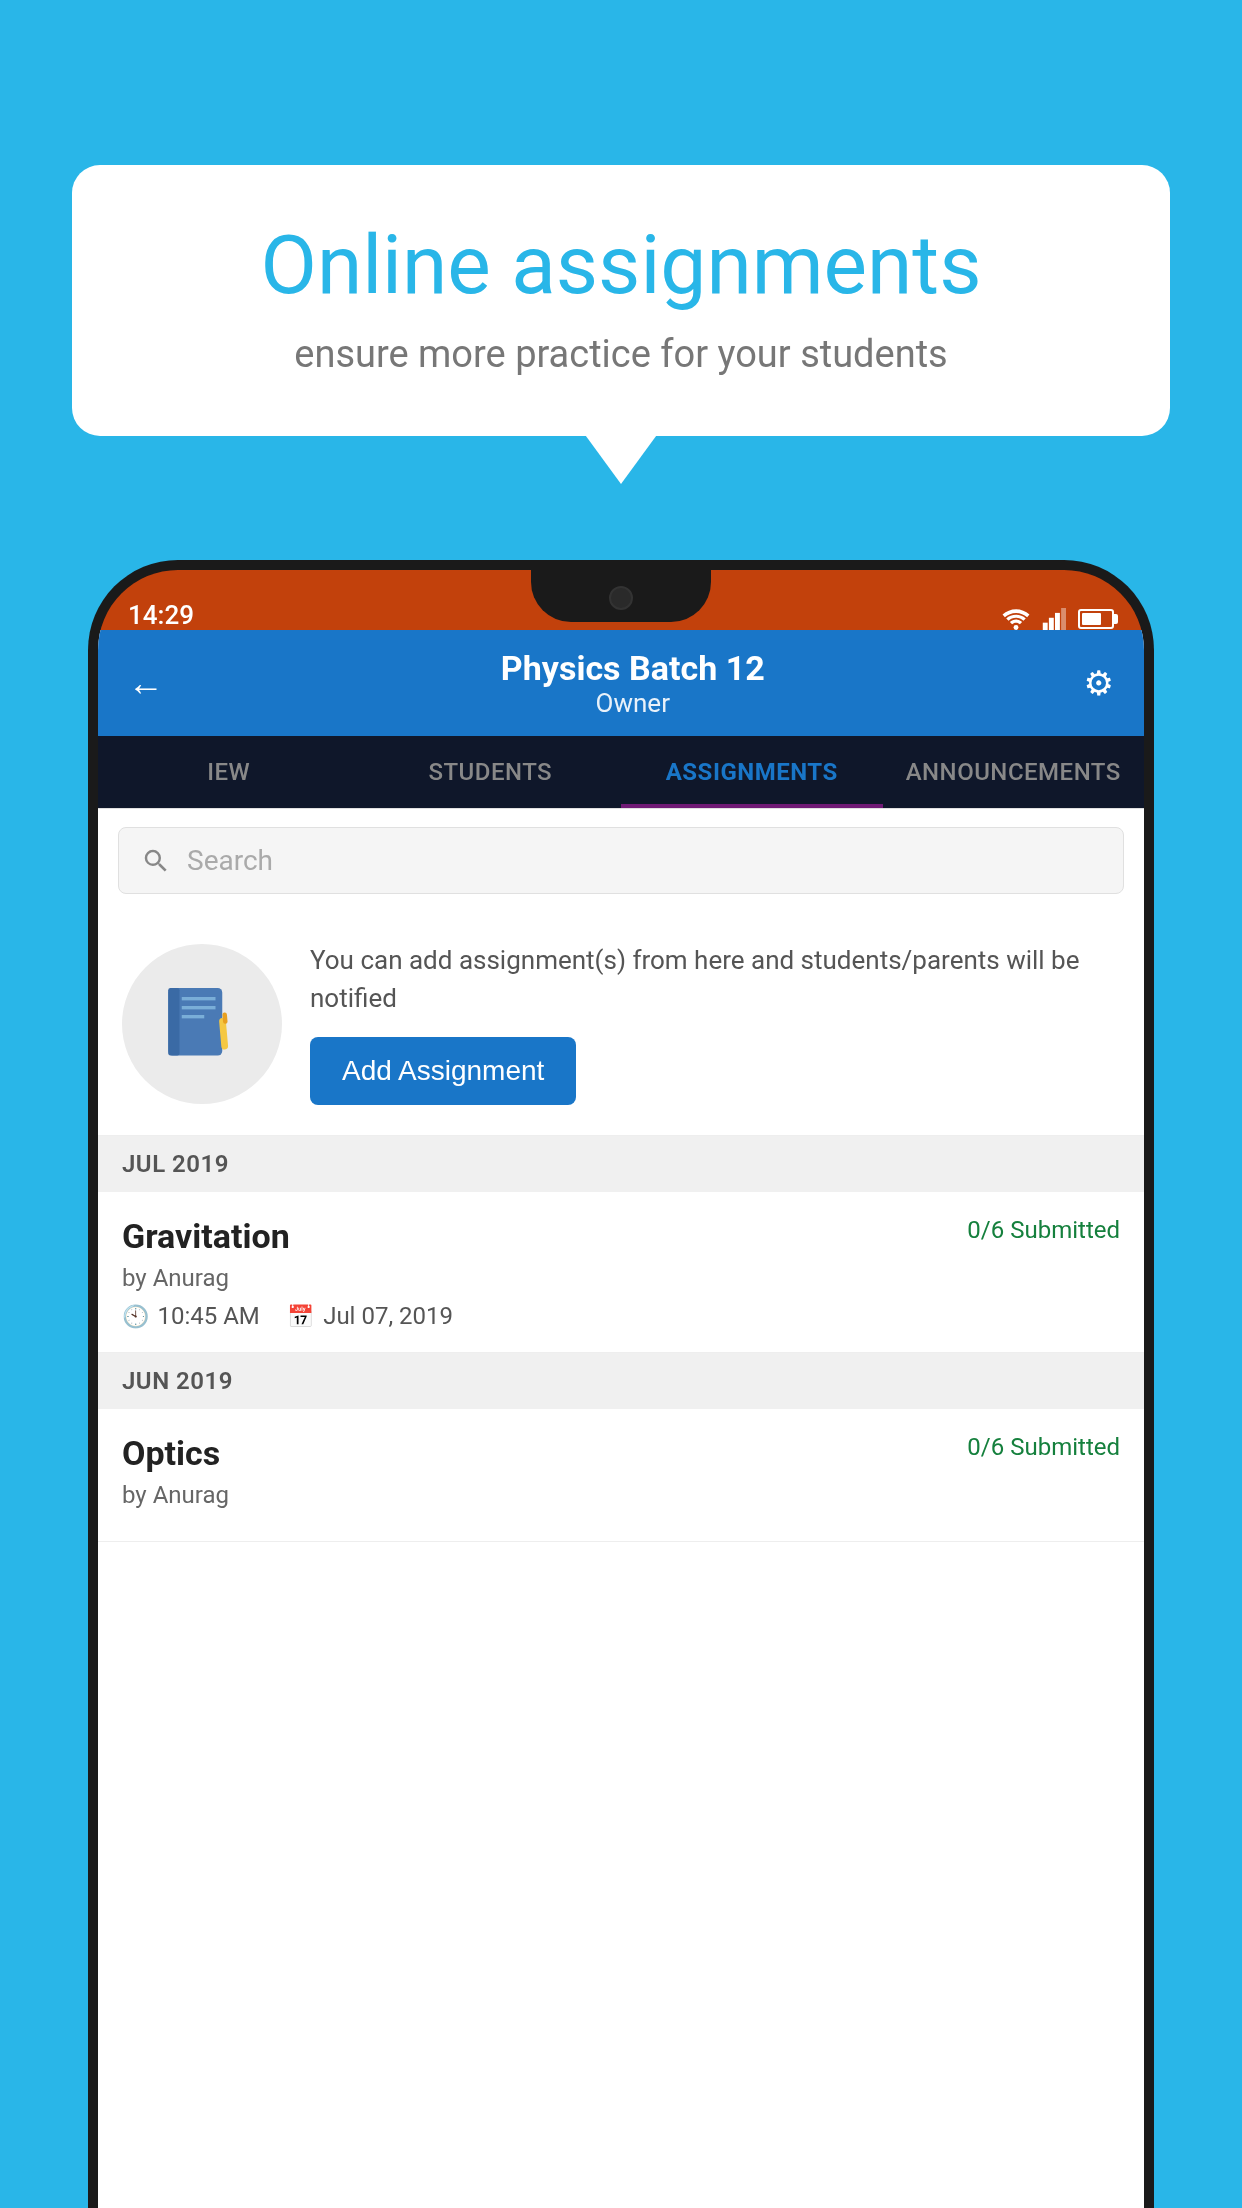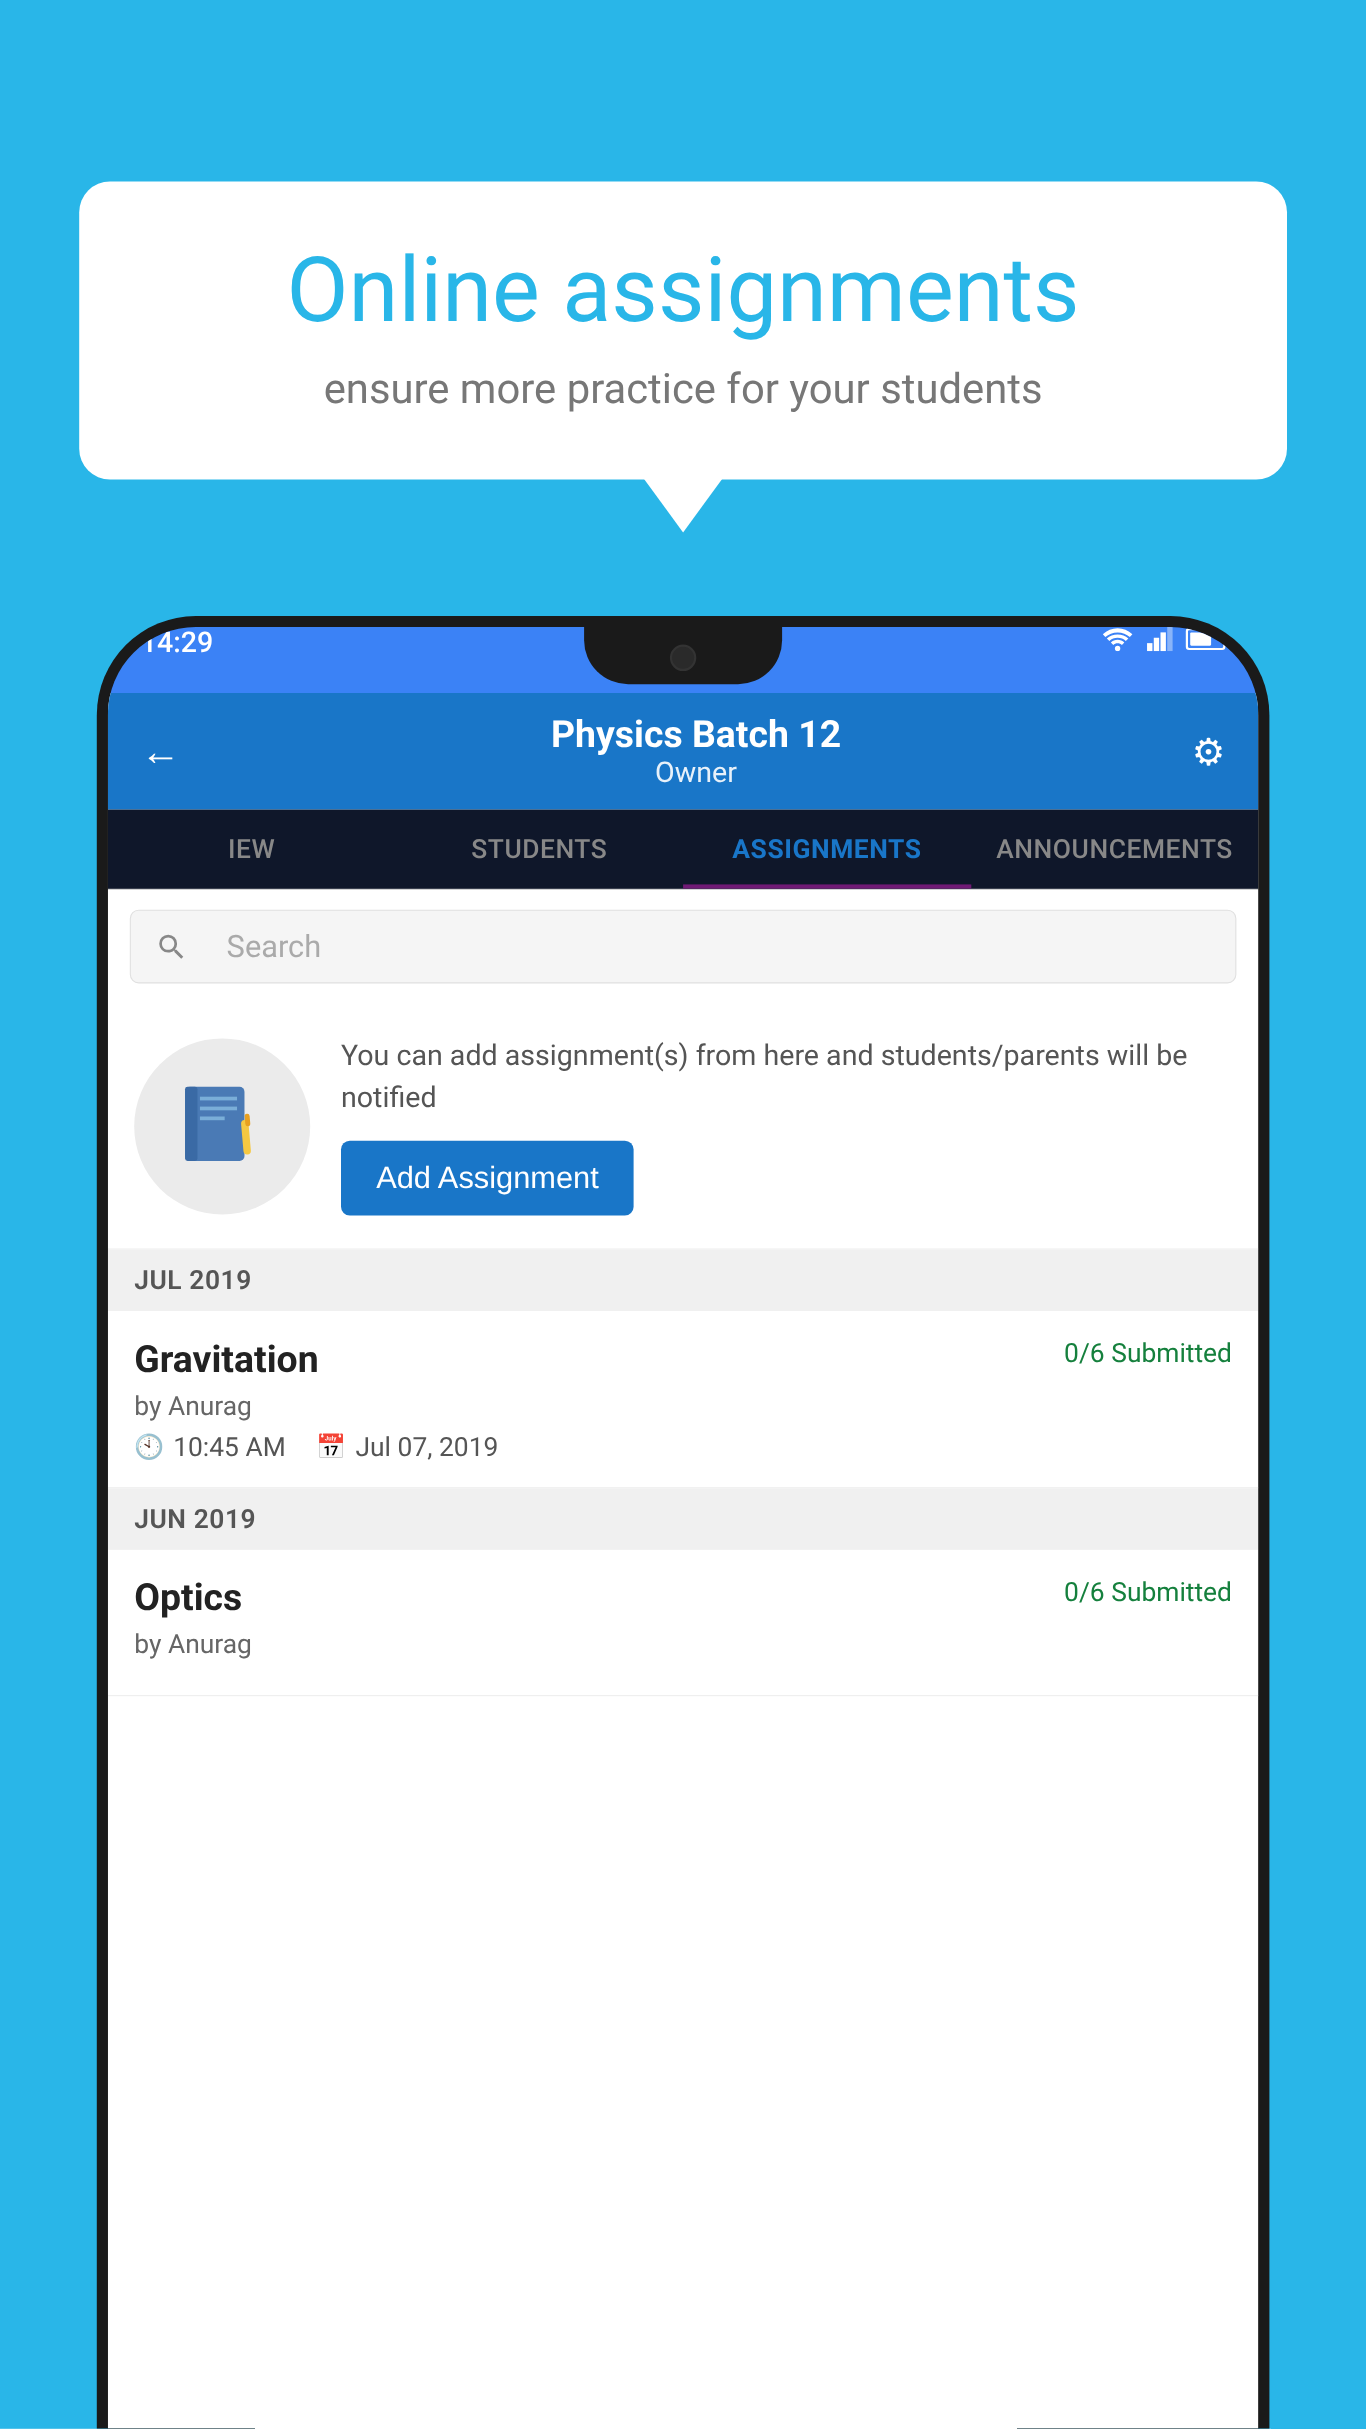--- a/index.html
+++ b/index.html
@@ -94,23 +94,23 @@
       border: 2px solid #333;
     }
 
     
     .status-bar {
       position: absolute;
       top: 0;
       left: 0;
       right: 0;
       height: 60px;
-      background: #3b82f6;
-      display: flex;
-      align-items: flex-start;
+      background: #c2410c;
+      display: flex;
+      align-items: flex-end;
       justify-content: space-between;
       padding: 0 30px;
       z-index: 50;
     }
     .status-time {
       color: white;
       font-size: 26px;
       font-weight: 500;
     }
     .status-icons {
@@ -230,21 +230,20 @@
       padding: 18px 20px;
       background: white;
     }
     .search-bar {
       display: flex;
       align-items: center;
       background: #f5f5f5;
       border-radius: 8px;
       padding: 16px 22px;
       border: 1px solid #e0e0e0;
-      gap: 19px;
     }
     .search-icon-svg {
       width: 30px;
       height: 30px;
       margin-right: 16px;
       fill: #888;
     }
     .search-text {
       font-size: 28px;
       color: #aaa;

